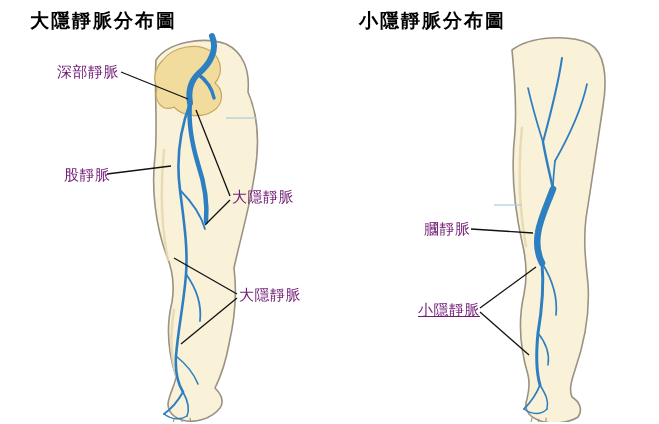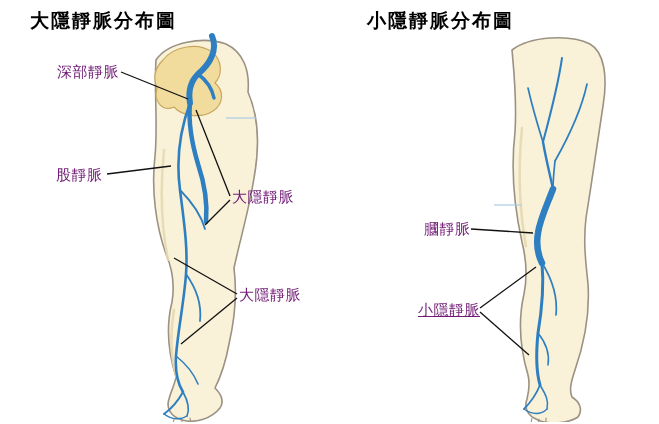--- a/index.html
+++ b/index.html
@@ -2,25 +2,25 @@
 <html style="--vein: #2e7fc1; --vein_light: #a9cde6; --skin: #f9f1d8; --skin_shade: #e6d9b2; --bone: #f1dc9e; --outline: #9a9283; --leader: #111111; --background: #ffffff;"><head>
 <meta charset="utf-8">
 <style>
   * { margin:0; padding:0; box-sizing:border-box; }
   html,body { background:#fff; }
   body { font-family:"Liberation Serif", serif; }
   .canvas { position:relative; width:624px; height:424px; background:var(--background,#fff); overflow:hidden; }
 
   .title { position:absolute; font-size:19px; font-weight:700; letter-spacing:2px; color:#000; white-space:nowrap; }
   .title-left  { left:30px;  top:8px; }
-  .title-right { left:359px; top:8px;margin-left:8px; }
+  .title-right { left:359px; top:8px; }
 
   .label { position:absolute; font-size:15px; color:#701a75; white-space:nowrap; letter-spacing:0.5px; }
   .lbl-deep      { left:57px;  top:63px; }
-  .lbl-femoral   { left:56px;  top:166px;text-align:right; }
+  .lbl-femoral   { left:64px;  top:166px;text-align:right; }
   .lbl-gsv-upper { left:232px; top:188px; }
   .lbl-gsv-lower { left:239px; top:286px; }
   .lbl-popliteal { left:424px; top:220px; }
   .lbl-ssv       { left:418px; top:301px;text-decoration:underline; }
 
   .fig { position:absolute; }
   .fig-left  { left:108px; top:30px; width:230px; height:392px; }
   .fig-right { left:470px; top:28px; width:185px; height:394px; }
   .overlay { position:absolute; left:0; top:0; width:659px; height:424px; pointer-events:none; }
 

